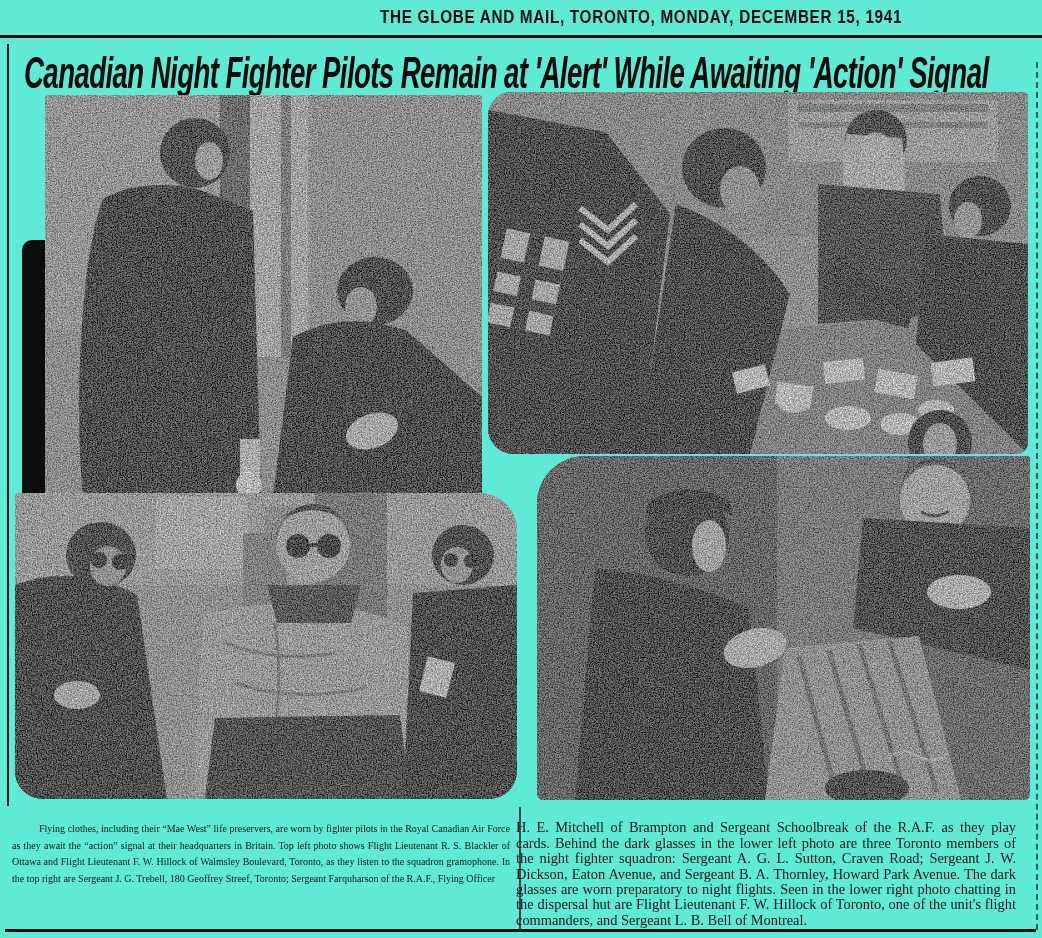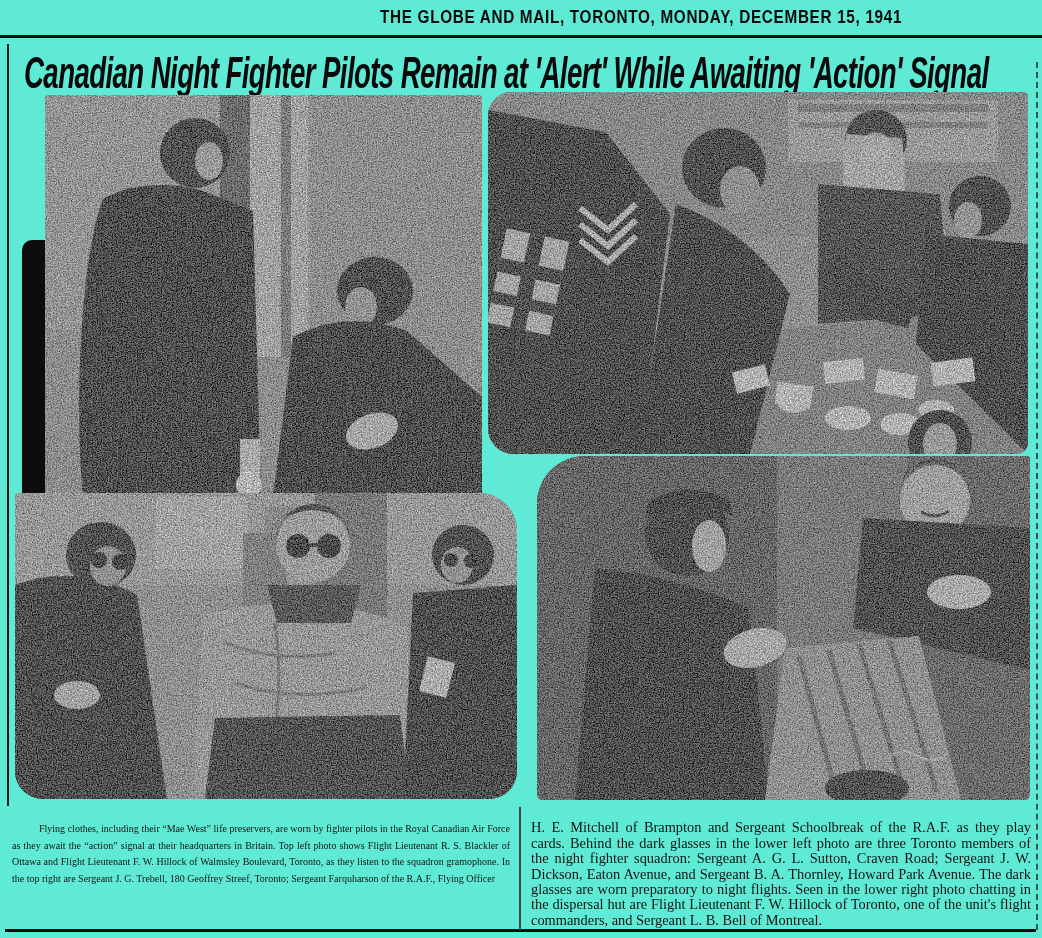--- a/index.html
+++ b/index.html
@@ -33,21 +33,21 @@
   .shoulder-bleed{position:absolute;left:22px;top:240px;width:25px;height:257px;background:#0d0d0d;border-radius:10px 0 0 4px;}
   .photo-tr{left:488px;top:92px;width:540px;height:362px;border-radius:24px 5px 12px 26px;}
   .photo-bl{left:15px;top:493px;width:502px;height:306px;border-radius:4px 38px 28px 28px;}
   .photo-br{left:537px;top:456px;width:493px;height:344px;border-radius:48px 4px 6px 6px;}
   
   .caption{
     position:absolute;text-align:justify;color:#141414;
     font-family:"Liberation Serif", serif;
   }
   .caption-left{left:12px;top:811px;width:498px;font-size:10px;line-height:16.5px;text-indent:27px;}
-  .caption-right{left:531px;top:806px;width:500px;font-size:14.4px;line-height:15.4px;}
+  .caption-right{left:516px;top:806px;width:500px;font-size:14.4px;line-height:15.4px;}
   .caption-divider{position:absolute;left:519px;top:807px;width:2px;height:123px;background:#454545;}
 </style>
 </head>
 <body>
 
 <div class="page">
 
   <div class="masthead">THE GLOBE AND MAIL, TORONTO, MONDAY, DECEMBER 15, 1941</div>
   <div class="top-rule"></div>
   <div class="left-rule"></div>

